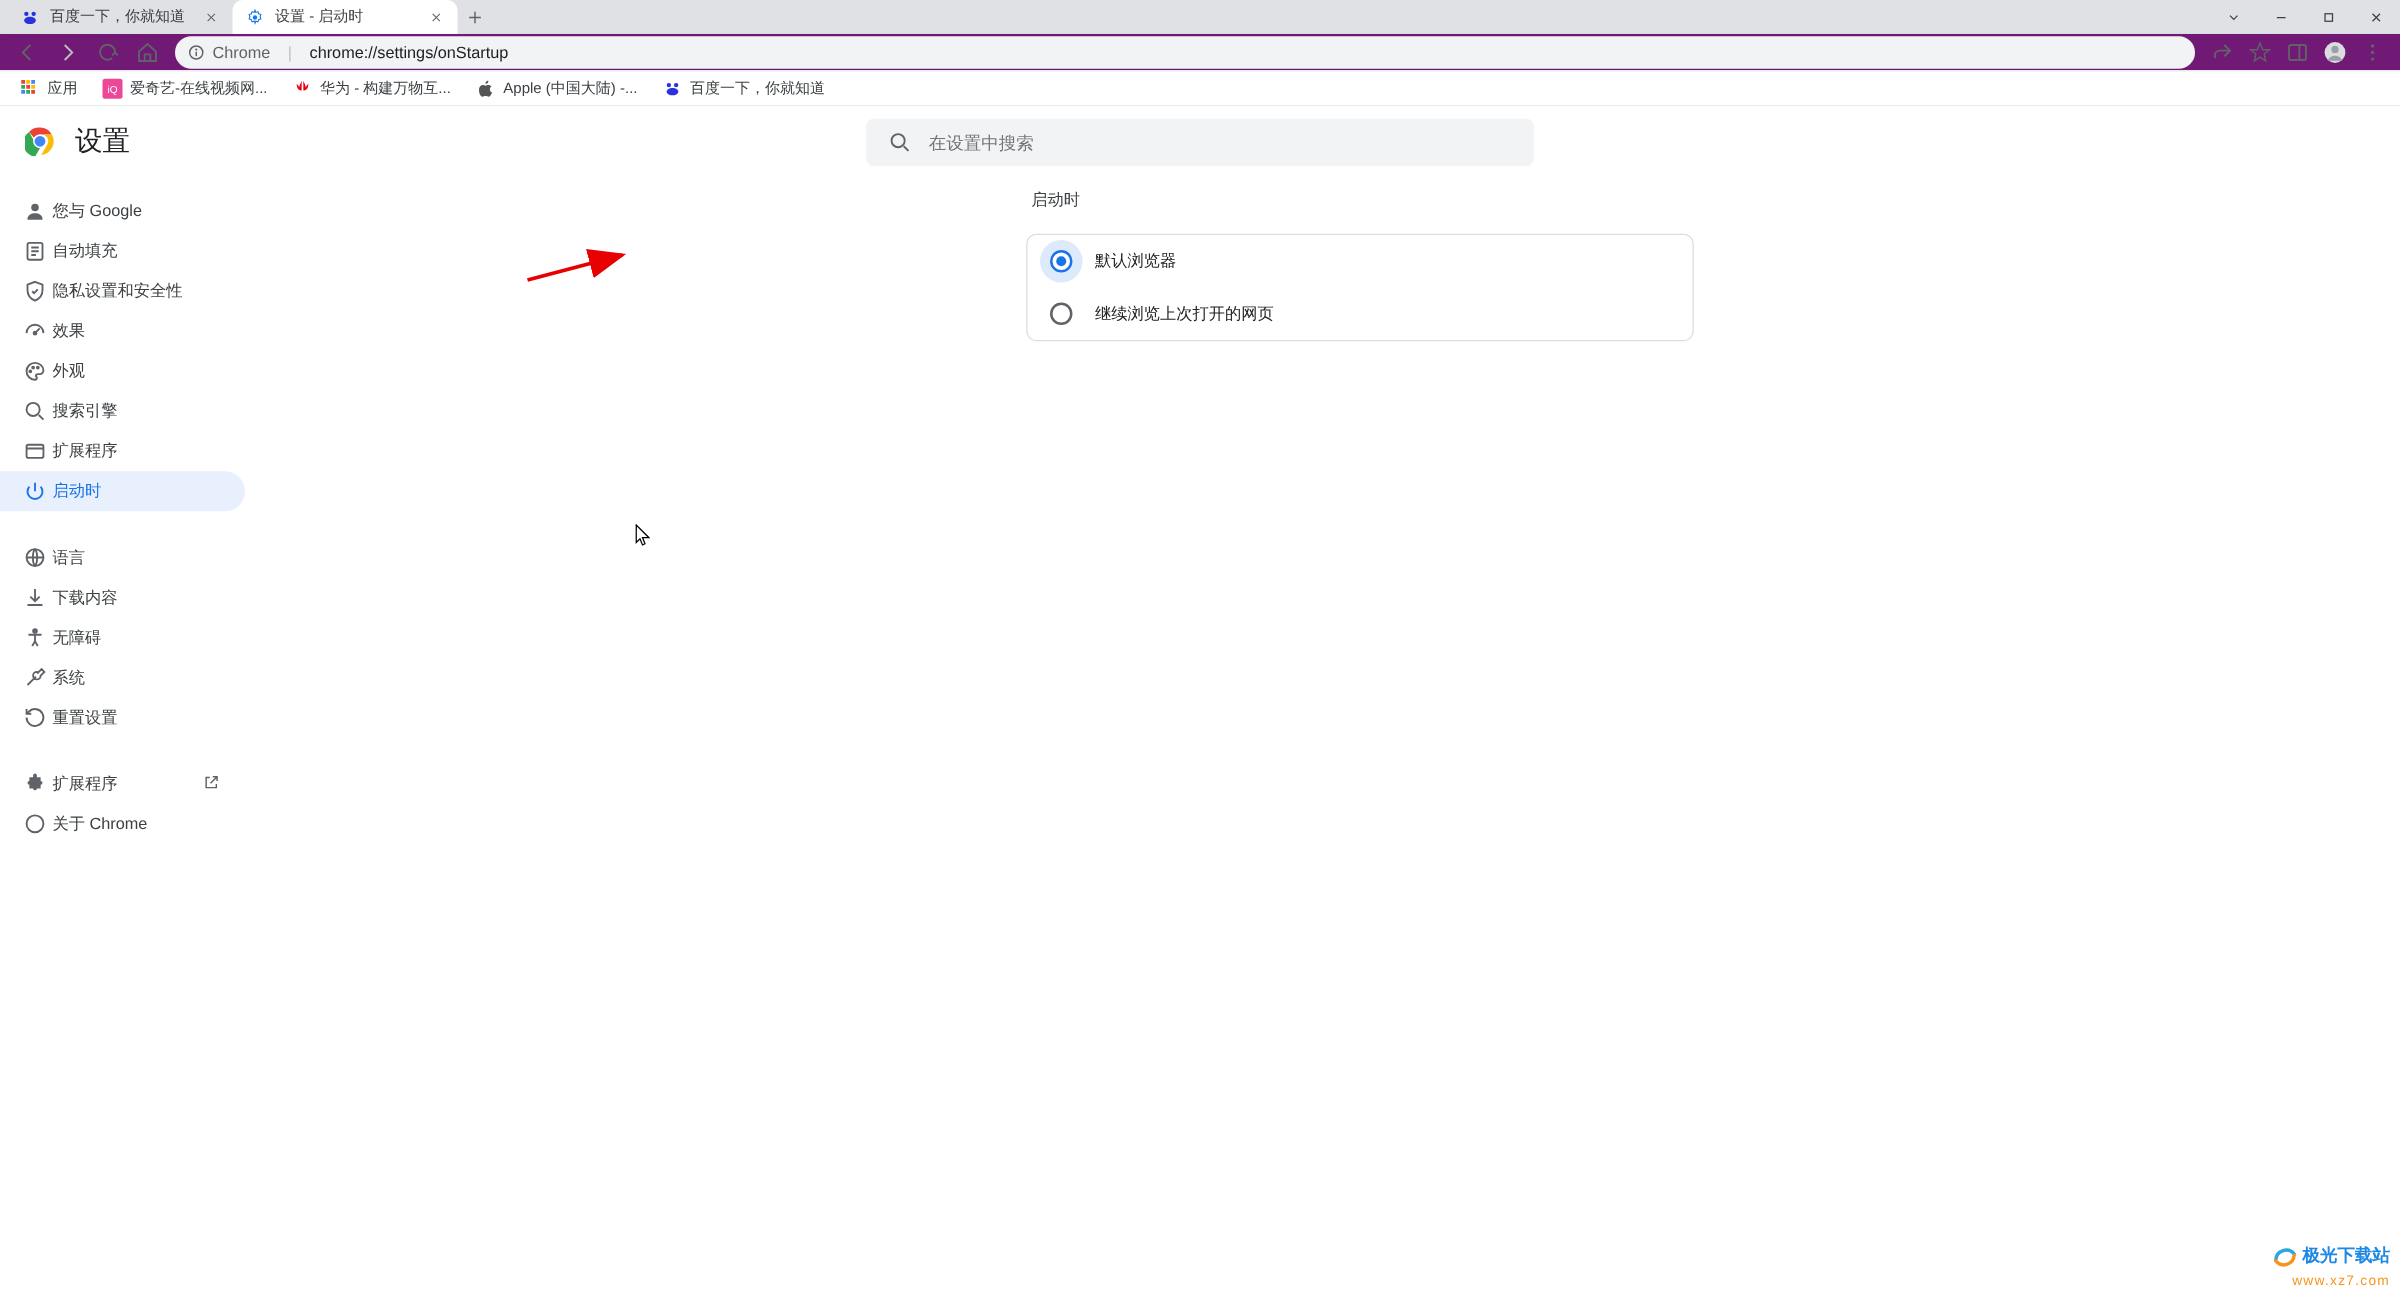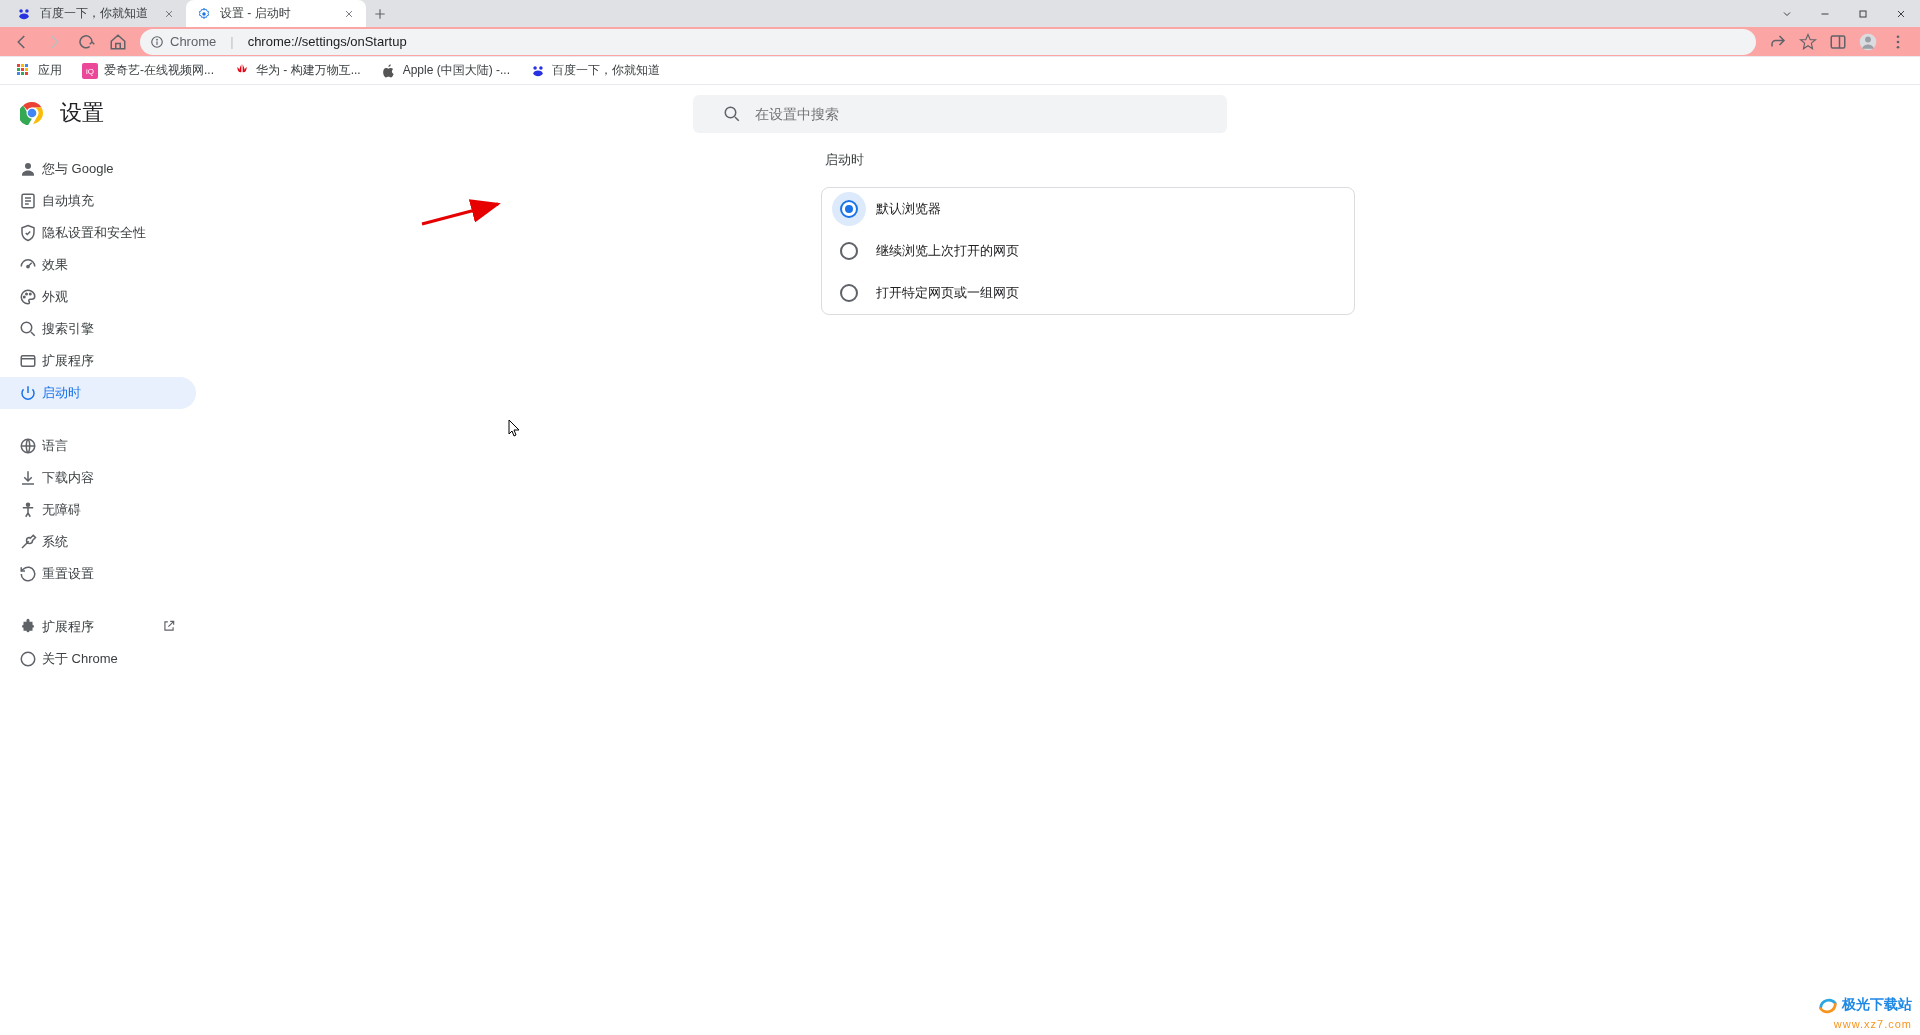--- a/index.html
+++ b/index.html
@@ -13,21 +13,21 @@
     .tab .favicon { width: 16px; height: 16px; margin-right: 8px; display:flex; align-items:center; justify-content:center; }
     .tab .title { flex: 1; white-space: nowrap; overflow: hidden; text-overflow: ellipsis; font-size: 12px; }
     .tab .close { width: 14px; height: 14px; color: #5f6368; display:flex; align-items:center; justify-content:center; }
     .tab .close svg { width: 10px; height: 10px; }
     .newtab { width: 28px; height: 27px; display:flex; align-items:center; justify-content:center; color:#5f6368; }
     .window-controls { position:absolute; right:0; top:0; height:27px; display:flex; align-items:center; }
     .winbtn { width:38px; height:27px; display:flex; align-items:center; justify-content:center; color:#3c4043; }
     .winbtn svg { width:12px; height:12px; }
 
     
-    .toolbar { height: 30px; background:#fca5a5; border-bottom:1px solid #e8eaed; display:flex; align-items:center; padding: 0 8px; gap: 4px; }
+    .toolbar { height: 30px; background:#701a75; border-bottom:1px solid #e8eaed; display:flex; align-items:center; padding: 0 8px; gap: 4px; }
     .navbtn { width:28px; height:28px; display:flex; align-items:center; justify-content:center; color:#5f6368; border-radius:50%; }
     .navbtn.disabled { color:#b0b0b0; }
     .addressbar { flex:1; height:26px; background:#f1f3f4; border-radius:13px; display:flex; align-items:center; padding:0 10px; gap:8px; color:#5f6368; margin: 0 4px; }
     .addressbar .secure { display:flex; align-items:center; gap:6px; }
     .addressbar .urltext { color:#202124; font-size:13px; display:flex; align-items:center; }
     .addressbar .urlhost { color:#5f6368; }
     .addressbar .sep { color:#c0c0c0; margin:0 6px; }
     .toolbar-right { display:flex; align-items:center; gap:2px; }
 
     
@@ -41,21 +41,21 @@
     .apps-icon span:nth-child(7){background:#4285f4}.apps-icon span:nth-child(8){background:#34a853}.apps-icon span:nth-child(9){background:#ea4335}
     .fav-green{width:16px;height:16px;background:#ec4899;border-radius:2px;display:flex;align-items:center;justify-content:center;color:#fff;font-size:8px;font-weight:normal;}
     .fav-huawei{width:16px;height:16px;display:flex;align-items:center;justify-content:center;}
     .fav-apple{width:16px;height:16px;display:flex;align-items:center;justify-content:center;color:#555;}
 
     
     .page { position:relative; height: calc(1035px - 27px - 30px - 28px); background:#fff; }
     .page-header { height:56px; display:flex; align-items:center; padding:0 20px; gap:16px; }
     .chrome-logo { width:24px; height:24px; }
     .page-title { font-size:22px; color:#202124; font-weight:400; }
-    .search-wrap { position:absolute; left:50%; transform:translateX(-50%); top:10px; width:534px; height:38px; background:#f1f3f4; border-radius:6px; display:flex; align-items:center; padding:0 30px; gap:14px; color:#5f6368; }
+    .search-wrap { position:absolute; left:50%; transform:translateX(-50%); top:10px; width:534px; height:38px; background:#f1f3f4; border-radius:6px; display:flex; align-items:center; padding:0 18px; gap:14px; color:#5f6368; }
     .search-wrap input { border:none; background:transparent; outline:none; font-size:14px; flex:1; color:#202124; font-family:inherit; }
 
     .settings-body { display:flex; height: calc(100% - 56px); }
     .sidebar { width:256px; padding-top:12px; }
     .sb-item { display:flex; align-items:center; gap:4px; height:32px; padding:0 18px; border-radius:0 16px 16px 0; color:#3c4043; margin-right:60px; font-size:13px; }
     .sb-item.active { background:#e8f0fe; color:#1a73e8; }
     .sb-item .sb-icon { width:20px; height:20px; display:flex; align-items:center; justify-content:center; color:#5f6368; }
     .sb-item.active .sb-icon { color:#1a73e8; }
     .sb-item .sb-label { flex:1; }
     .sb-item .ext-icon { width:16px; height:16px; color:#5f6368; }
@@ -442,24 +442,20 @@
         <div class="section-title">启动时</div>
         <div class="card">
           <label class="radio-row">
             <span class="radio checked"></span>
             <span>默认浏览器</span>
           </label>
           <label class="radio-row">
             <span class="radio"></span>
             <span>继续浏览上次打开的网页</span>
           </label>
-          <label class="radio-row">
-            <span class="radio"></span>
-            <span>打开特定网页或一组网页</span>
-          </label>
         </div>
       </div>
     </div>
   </div>
 
   <svg class="arrow" style="left:420px; top:113px;" width="90" height="30">
     <defs>
         <marker id="ah" markerWidth="10" markerHeight="8" refX="9" refY="4" orient="auto">
           <path d="M0 0L10 4L0 8z" fill="#e60000"></path>
         </marker>

